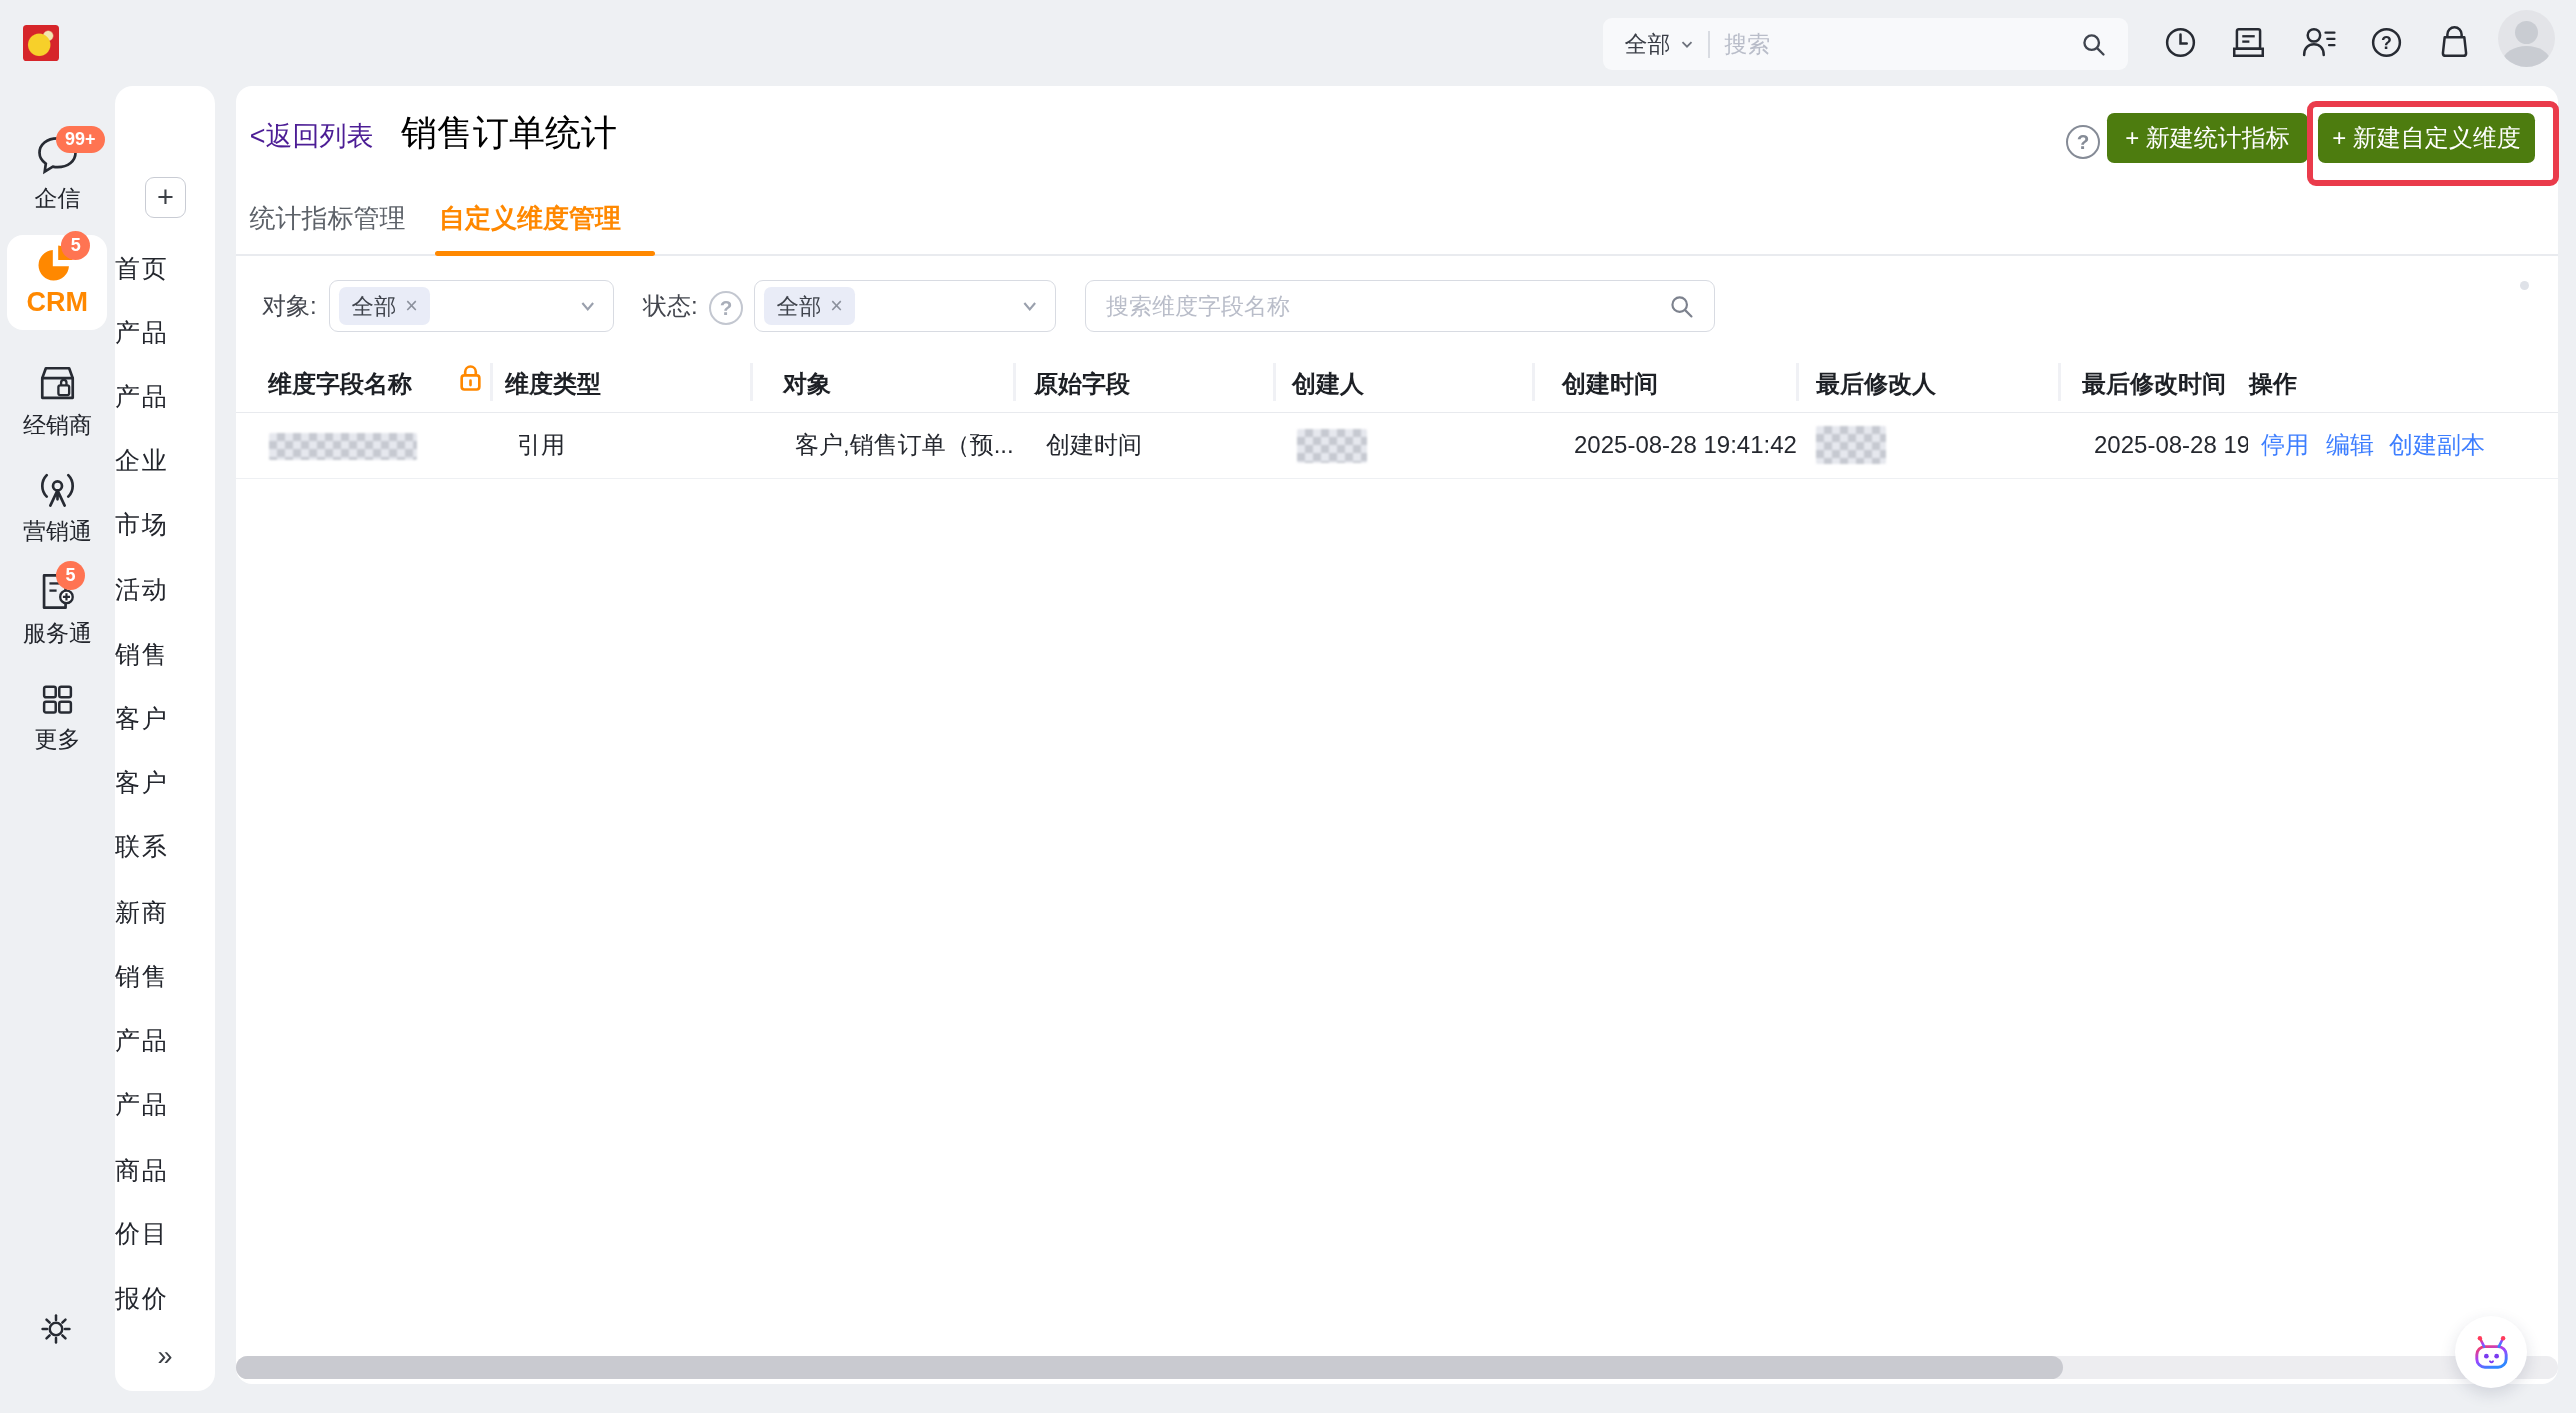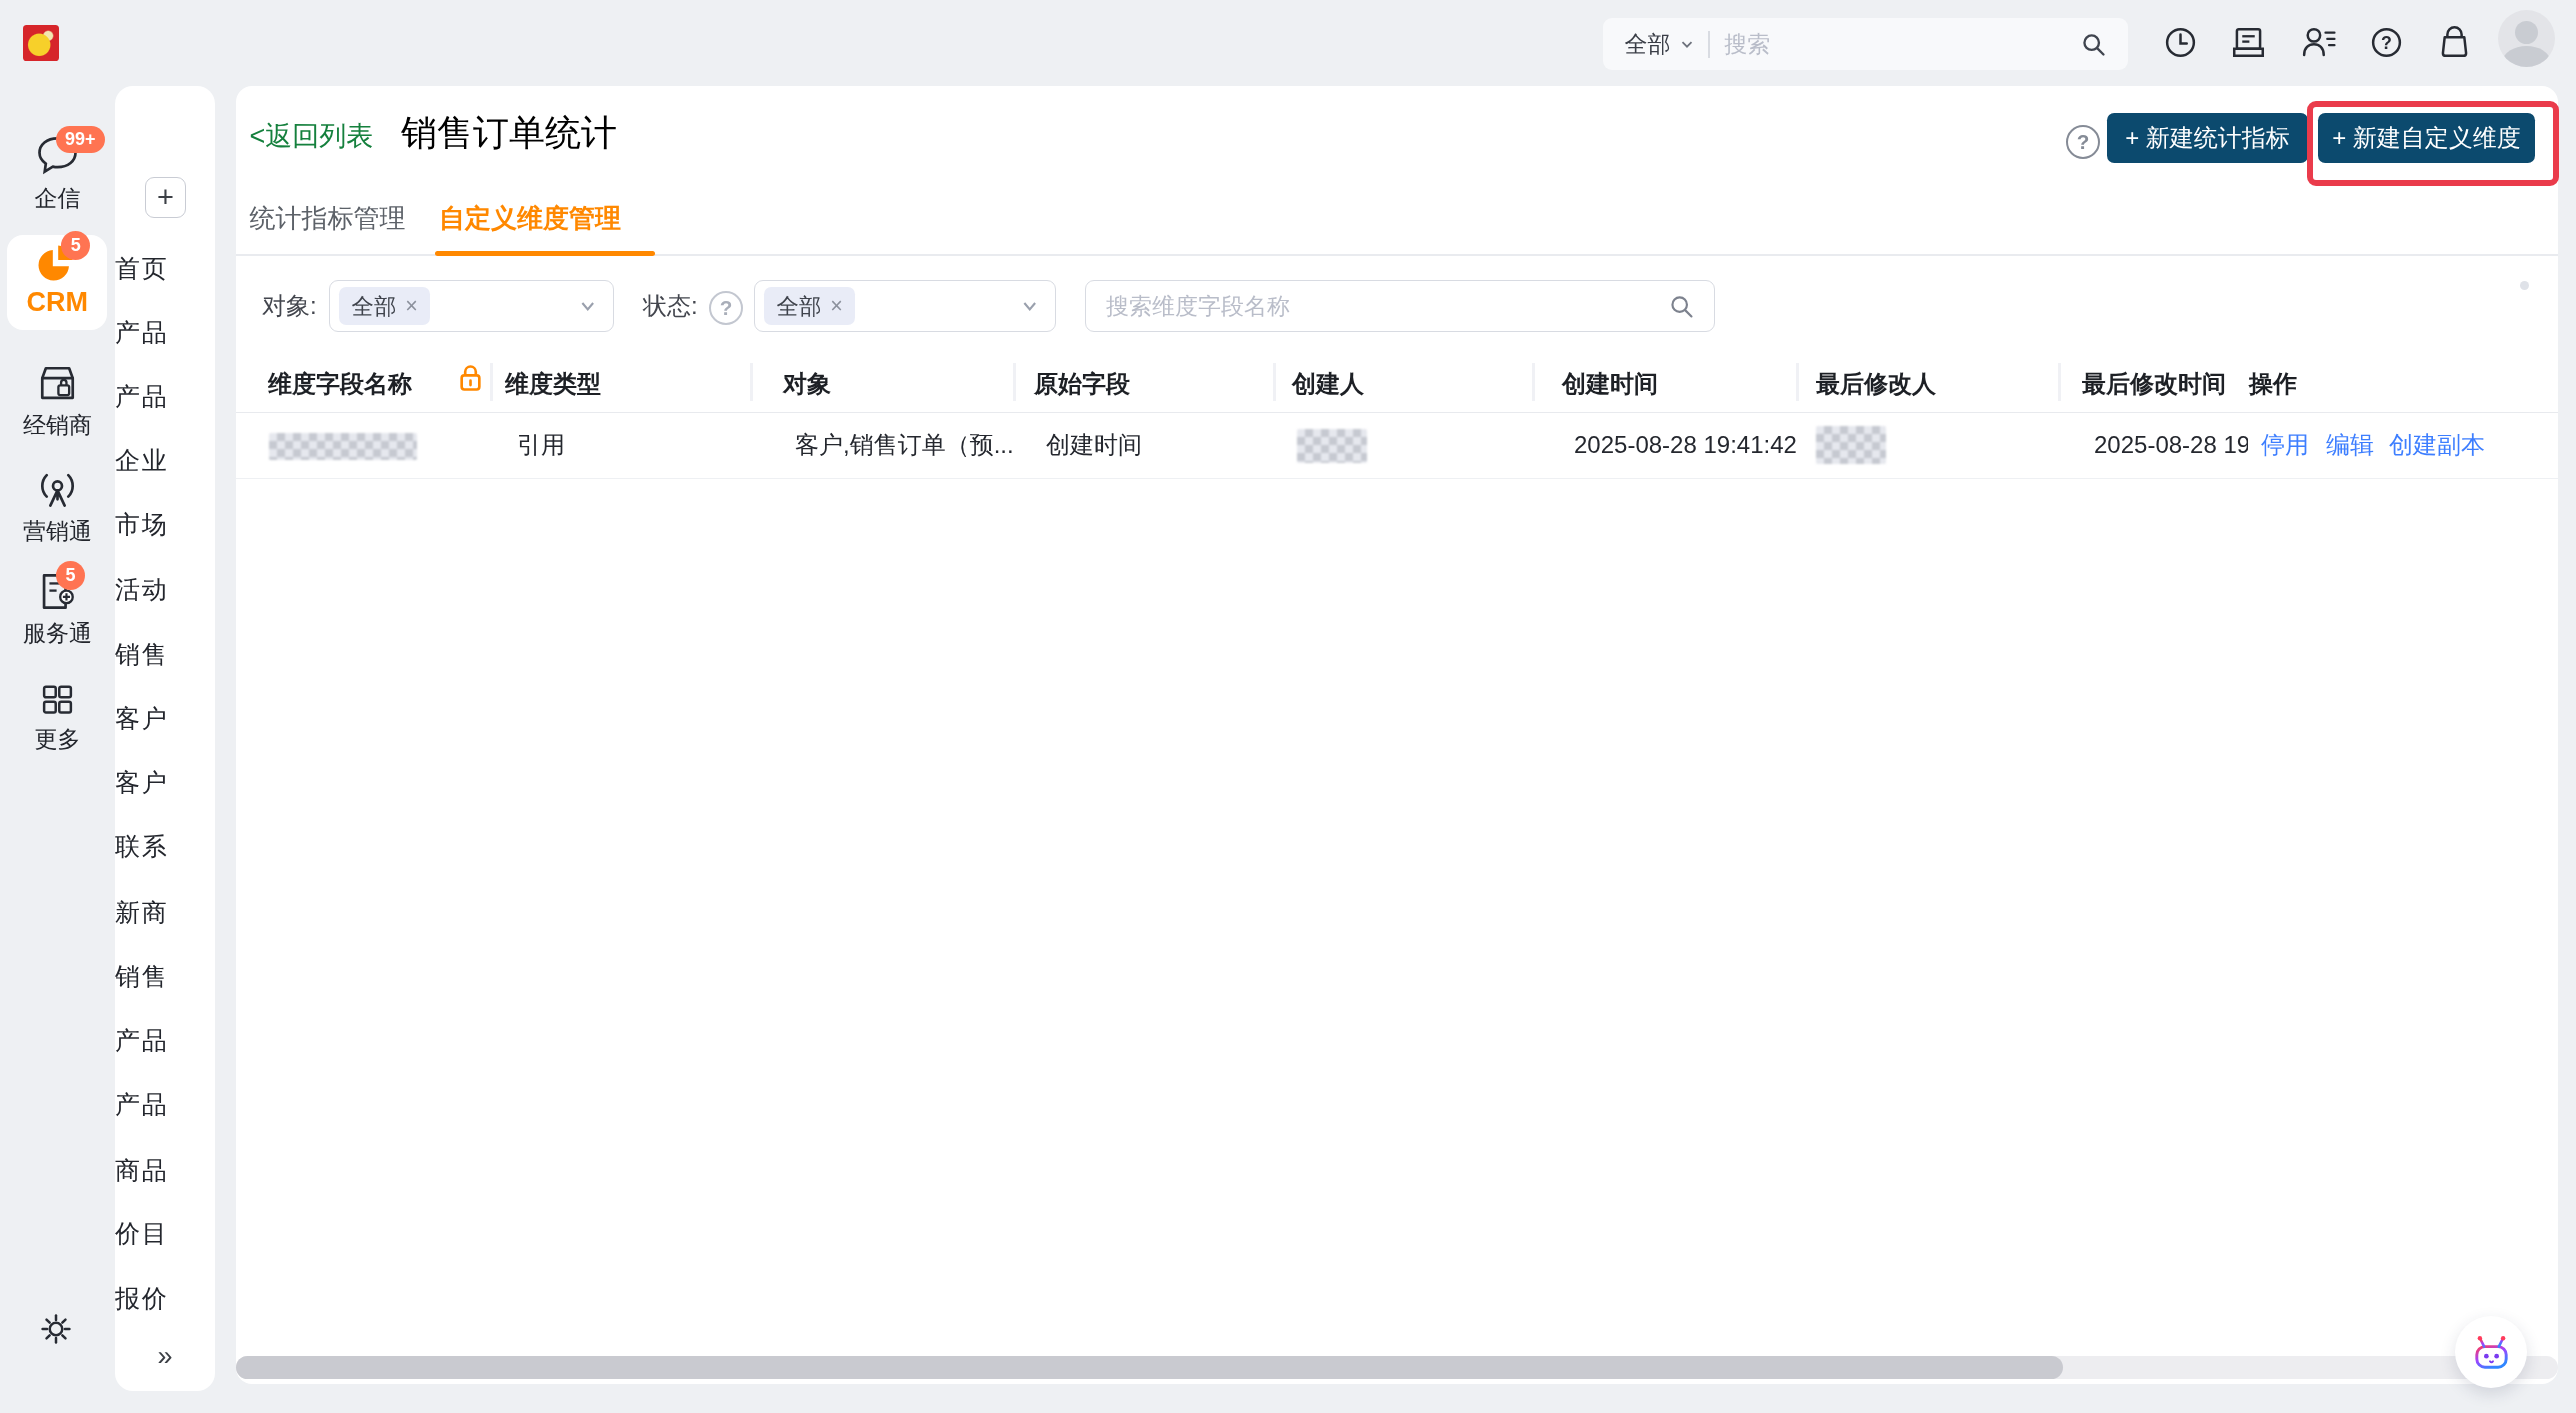--- a/index.html
+++ b/index.html
@@ -35,25 +35,25 @@
   
   .nav2{left:115px;top:86px;width:100px;height:1305px;background:#fff;border-radius:18px;}
   .plusbtn{position:absolute;left:30px;top:91px;width:39px;height:39px;border:1.8px solid #c9ccd4;border-radius:9px;
            font-size:29px;color:#3c4046;display:flex;align-items:center;justify-content:center;font-weight:300;}
   .nav2-item{position:absolute;left:0;width:100px;height:36px;line-height:36px;text-align:left;
              font-size:25px;color:#23262d;letter-spacing:1.8px;}
   .nav2-collapse{position:absolute;left:0;top:1255px;width:100px;text-align:center;font-size:27px;color:#3c4046;}
 
   
   .panel{left:236px;top:86px;width:2322px;height:1298px;background:#fff;border-radius:16px;}
-  .back{position:absolute;left:13.4px;top:32px;font-size:27px;color:#15803d;}
+  .back{position:absolute;left:13.4px;top:32px;font-size:27px;color:#4c1d95;font-family:Liberation Mono, monospace;}
   .ptitle{position:absolute;left:165px;top:23px;font-size:36px;font-weight:500;color:#000000;}
   .helpc{position:absolute;width:30px;height:30px;border:2.2px solid #858b96;border-radius:50%;
          color:#858b96;font-size:20.6px;display:flex;align-items:center;justify-content:center;font-weight:bold;}
-  .obtn{position:absolute;top:27px;height:50px;background:#0c4a6e;color:#fff;border:none;border-radius:7.2px;
+  .obtn{position:absolute;top:27px;height:50px;background:#4d7c0f;color:#fff;border:none;border-radius:7.2px;
         font-size:24px;font-family:inherit;display:flex;align-items:center;justify-content:center;}
   .redbox{position:absolute;left:2071px;top:15px;width:240px;height:73px;border:6.3px solid #ea3b4b;border-radius:9px;}
   .tab{position:absolute;top:115px;font-size:26px;color:#5c6168;}
   .tab.active{color:#ff8800;font-weight:bold;}
   .tabline{position:absolute;left:0;top:168px;width:100%;height:1.8px;background:#e9ebef;}
   .tabunderline{position:absolute;left:199px;top:165px;width:220px;height:5.4px;background:#ff8800;border-radius:2.7px;}
 
   .flabel{position:absolute;top:194px;height:52px;line-height:52px;font-size:24px;color:#43464e;}
   .fselect{position:absolute;top:194px;height:52px;border:1.8px solid #d8dbe2;border-radius:9px;box-sizing:border-box;
            display:flex;align-items:center;}

